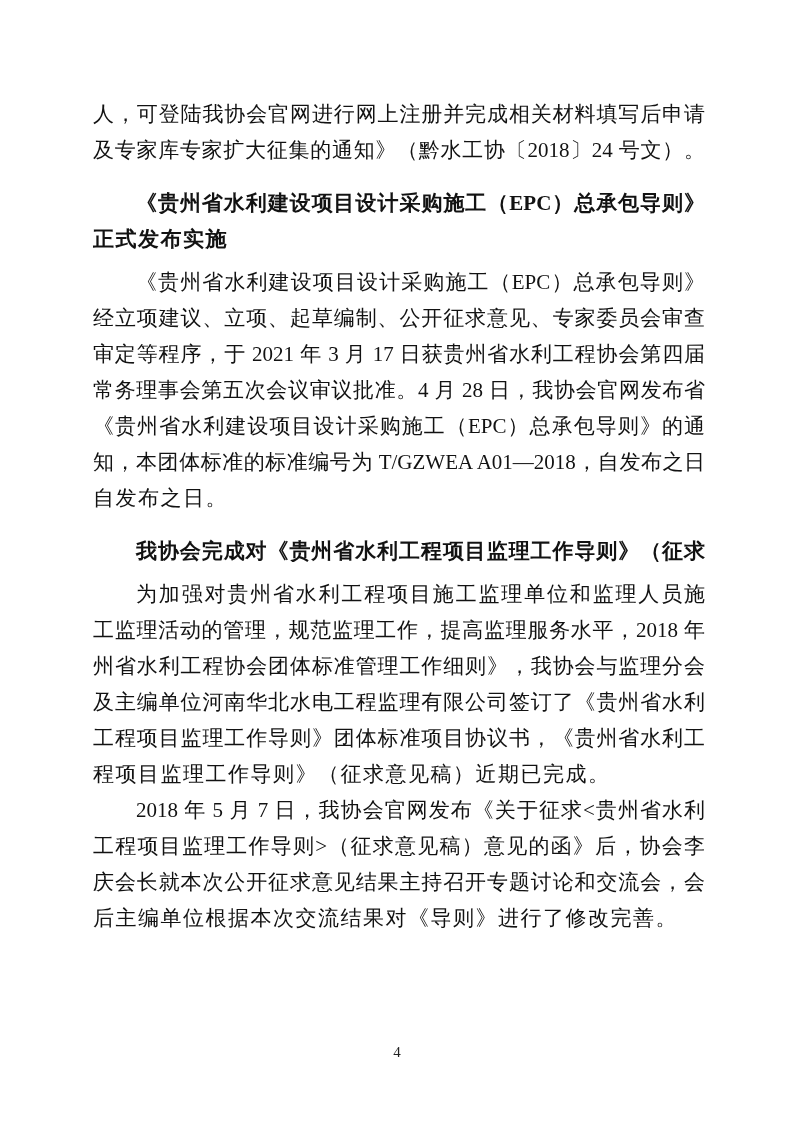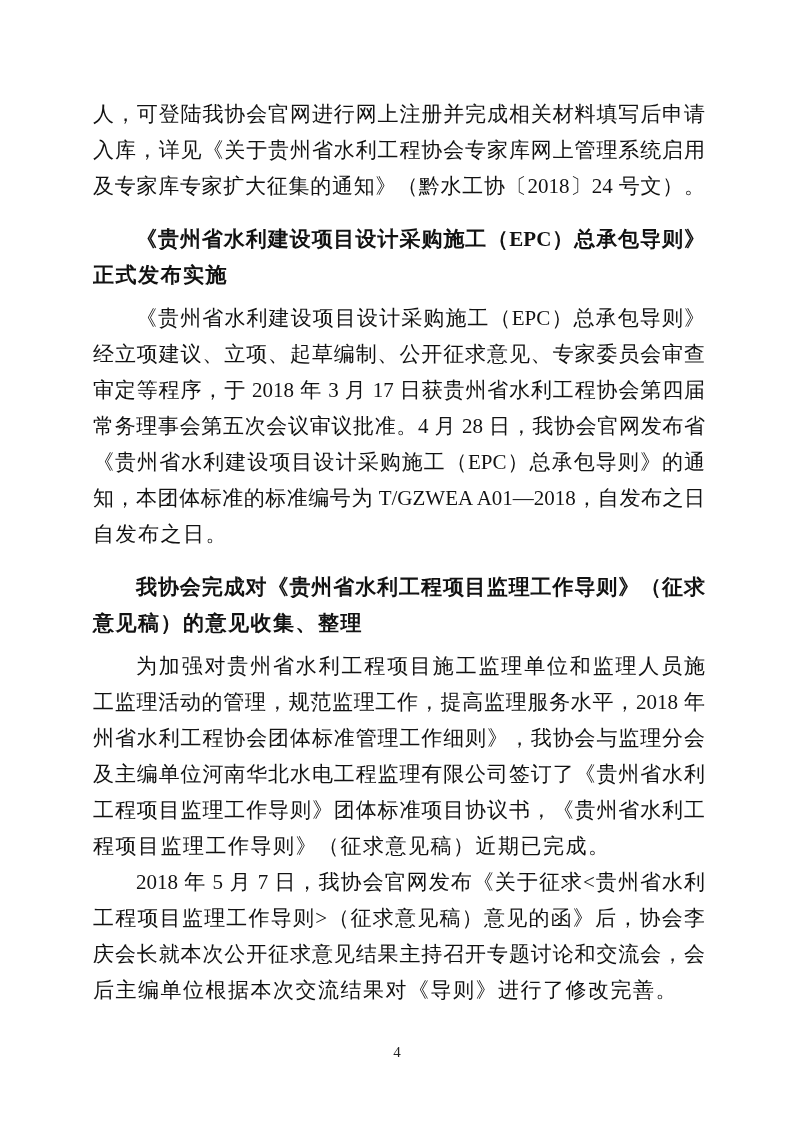--- a/index.html
+++ b/index.html
@@ -51,42 +51,40 @@
   }
 </style>
 </head>
 <body>
 
 <div class="page">
   <div class="content">
 
     <div class="para">
       <div class="line">人，可登陆我协会官网进行网上注册并完成相关材料填写后申请</div>
-      <div class="line">入库，详见《关于贵州省水利工程协会专家库网上管理系统启用</div>
       <div class="line">及专家库专家扩大征集的通知》（黔水工协〔2018〕24 号文）。</div>
     </div>
 
     <div class="heading">
       <div class="line bold indent">《贵州省水利建设项目设计采购施工（EPC）总承包导则》</div>
       <div class="line bold no-j">正式发布实施</div>
     </div>
 
     <div class="para after-head">
       <div class="line indent">《贵州省水利建设项目设计采购施工（EPC）总承包导则》</div>
       <div class="line">经立项建议、立项、起草编制、公开征求意见、专家委员会审查</div>
-      <div class="line">审定等程序，于 2018 年 3 月 17 日获贵州省水利工程协会第四届</div>
+      <div class="line">审定等程序，于 2021 年 3 月 17 日获贵州省水利工程协会第四届</div>
       <div class="line">常务理事会第五次会议审议批准。4 月 28 日，我协会官网发布省</div>
       <div class="line">《贵州省水利建设项目设计采购施工（EPC）总承包导则》的通</div>
       <div class="line">知，本团体标准的标准编号为 T/GZWEA A01—2018，自发布之日</div>
       <div class="line no-j">自发布之日。</div>
     </div>
 
     <div class="heading">
       <div class="line bold indent">我协会完成对《贵州省水利工程项目监理工作导则》（征求</div>
-      <div class="line bold no-j">意见稿）的意见收集、整理</div>
     </div>
 
     <div class="para after-head">
       <div class="line indent">为加强对贵州省水利工程项目施工监理单位和监理人员施</div>
       <div class="line">工监理活动的管理，规范监理工作，提高监理服务水平，2018 年</div>
       <div class="line">州省水利工程协会团体标准管理工作细则》，我协会与监理分会</div>
       <div class="line">及主编单位河南华北水电工程监理有限公司签订了《贵州省水利</div>
       <div class="line">工程项目监理工作导则》团体标准项目协议书，《贵州省水利工</div>
       <div class="line no-j">程项目监理工作导则》（征求意见稿）近期已完成。</div>
     </div>

